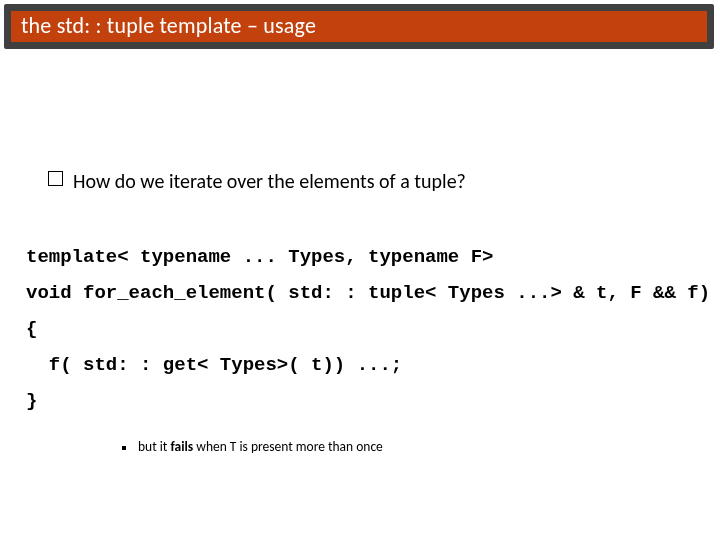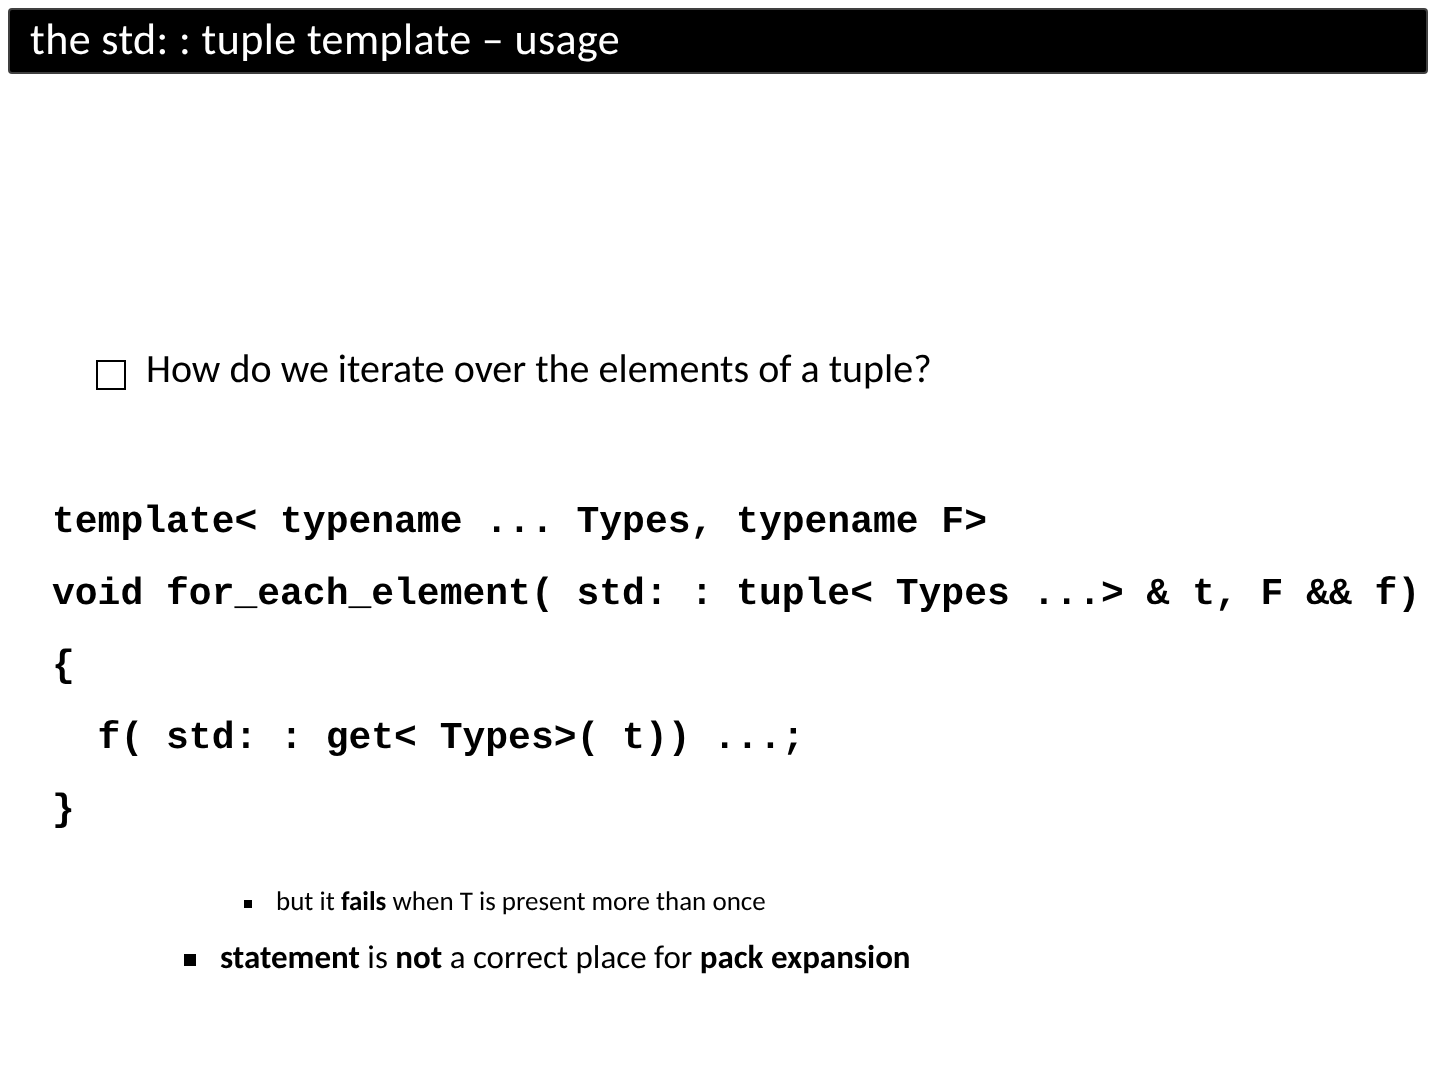--- a/index.html
+++ b/index.html
@@ -12,42 +12,42 @@
     color: #000;
     overflow: hidden;
   }
   .slide {
     position: relative;
     width: 720px;
     height: 540px;
     box-sizing: border-box;
   }
   .title-bar {
-    background: #000000;
-    border: 1px solid #404040;
+    background: #c2410c;
+    border: 7px solid #404040;
     border-radius: 2px;
-    margin: 4px 6px 16px 4px;
+    margin: 4px 6px 0 4px;
     padding: 1px 10px 3px 10px;
   }
   .title-bar h1 {
     margin: 0;
     font-size: 22px;
     font-weight: 400;
     color: #fff;
     letter-spacing: 0.2px;
   }
   .body {
     padding: 20px 20px 0 20px;
   }
   .spacer-top {
     height: 100px;
   }
   .bullet-row {
     display: flex;
-    align-items: center;
+    align-items: flex-start;
     margin: 0 0 10px 28px;
     font-size: 20px;
   }
   .bullet-box {
     width: 13px;
     height: 13px;
     border: 1.5px solid #000;
     margin-right: 10px;
     position: relative;
     top: 2px;
@@ -118,22 +118,16 @@
     <div class="sub-list">
 
 
       <div class="sub-sub">
         <span class="sq small"></span>
         <span>
           <span class="nb">but it </span><span class="b">fails </span><span class="nb">when T is present more than once</span>
         </span>
       </div>
 
-      <div class="sub-item">
-        <span class="sq"></span>
-        <span>
-          <span class="b">statement </span><span class="nb">is </span><span class="b">not </span><span class="nb">a correct place for </span><span class="b">pack expansion</span>
-        </span>
-      </div>
 
     </div>
   </div>
 </div>
 
 </body></html>

